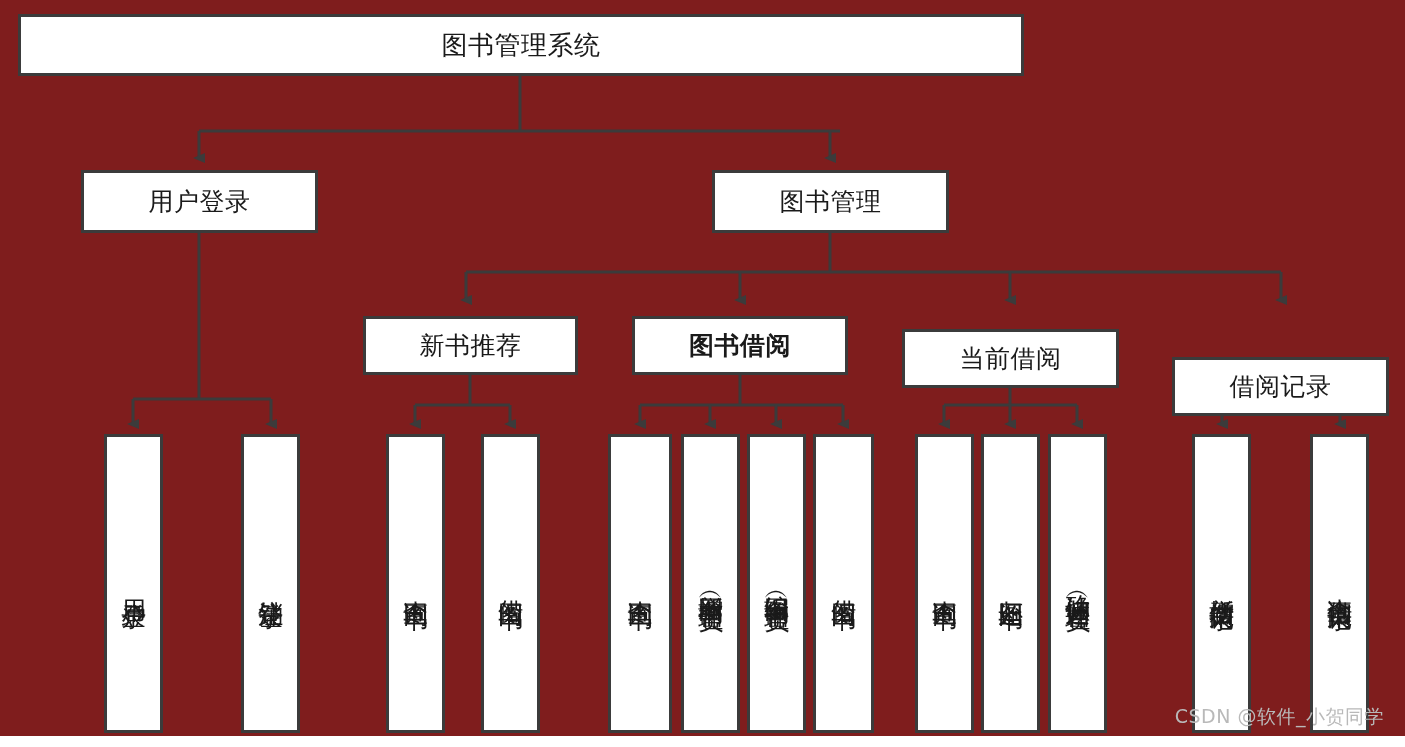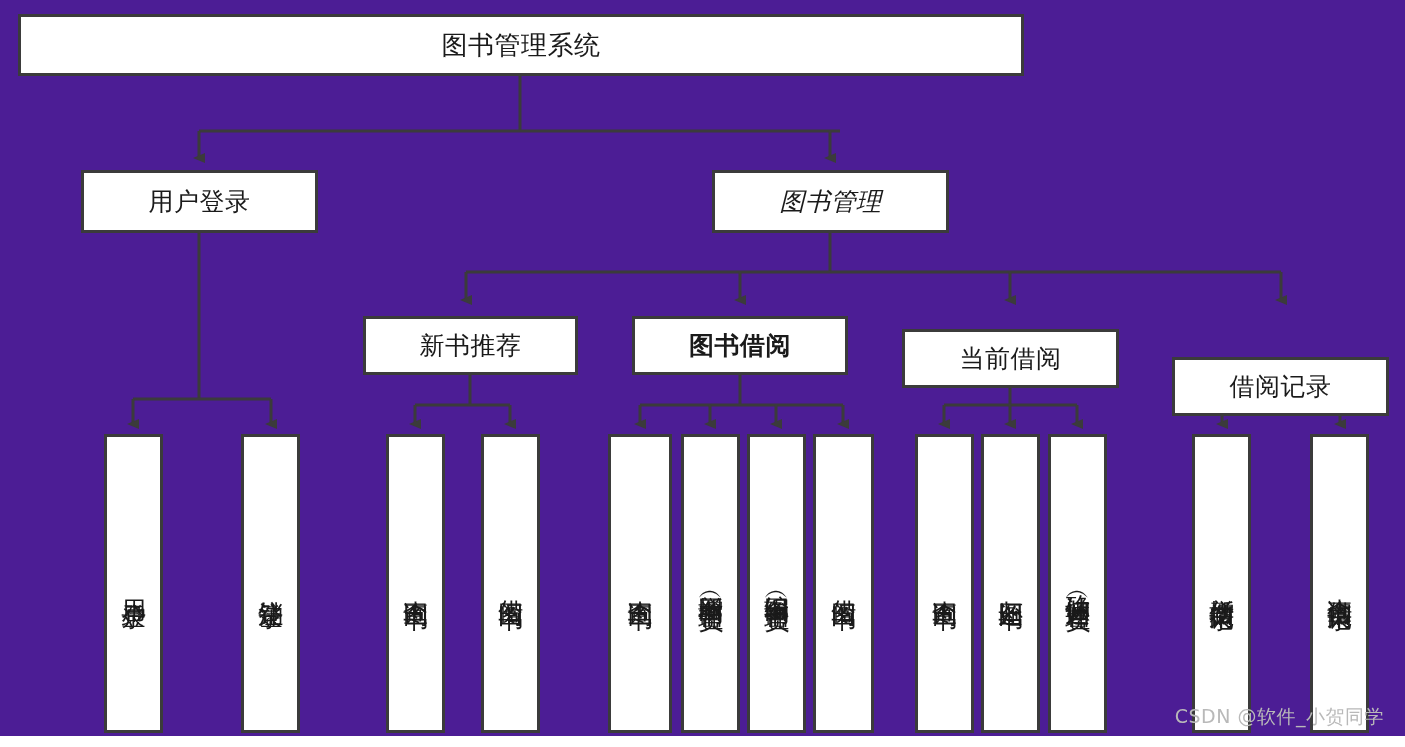--- a/index.html
+++ b/index.html
@@ -7,21 +7,21 @@
     padding: 0;
     background: #ffffff;
   }
   body {
     font-family: "DejaVu Sans", "Liberation Sans", sans-serif;
   }
   #canvas {
     position: relative;
     width: 1405px;
     height: 736px;
-    background: #4c1d95;
+    background: #7f1d1d;
     overflow: hidden;
   }
   svg.wires {
     position: absolute;
     left: 0;
     top: 0;
     width: 1405px;
     height: 747px;
     pointer-events: none;
   }
@@ -120,21 +120,21 @@
       <path d="M1281,375 L1281,405"></path>
       <path d="M1222,405 L1340,405"></path>
       <path d="M1222,405 L1222,424" marker-end="url(#arrow)"></path>
       <path d="M1340,405 L1340,424" marker-end="url(#arrow)"></path>
     </g>
   </svg>
 
   <div class="node horiz root" style="left:18px; top:14px; width:1006px; height:62px;">图书管理系统</div>
 
   <div class="node horiz" style="left:81px; top:170px; width:237px; height:63px;">用户登录</div>
-  <div class="node horiz" style="left:712px; top:170px; width:237px; height:63px;font-style:italic;">图书管理</div>
+  <div class="node horiz" style="left:712px; top:170px; width:237px; height:63px;">图书管理</div>
 
   <div class="node horiz" style="left:363px; top:316px; width:215px; height:59px;">新书推荐</div>
   <div class="node horiz" style="left:632px; top:316px; width:216px; height:59px;font-weight:bold;">图书借阅</div>
   <div class="node horiz" style="left:902px; top:329px; width:217px; height:59px;">当前借阅</div>
   <div class="node horiz" style="left:1172px; top:316px; width:217px; height:59px;margin-top:41px;">借阅记录</div>
 
   <div class="node leaf" style="left:104px; top:434px; width:59px; height:299px;">用户登录</div>
   <div class="node leaf" style="left:241px; top:434px; width:59px; height:299px;">注销登录</div>
 
   <div class="node leaf" style="left:386px; top:434px; width:59px; height:299px;">查询图书</div>

